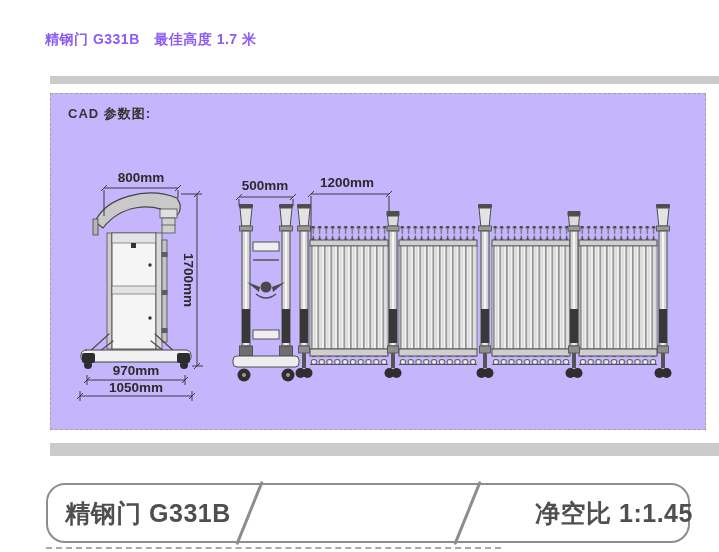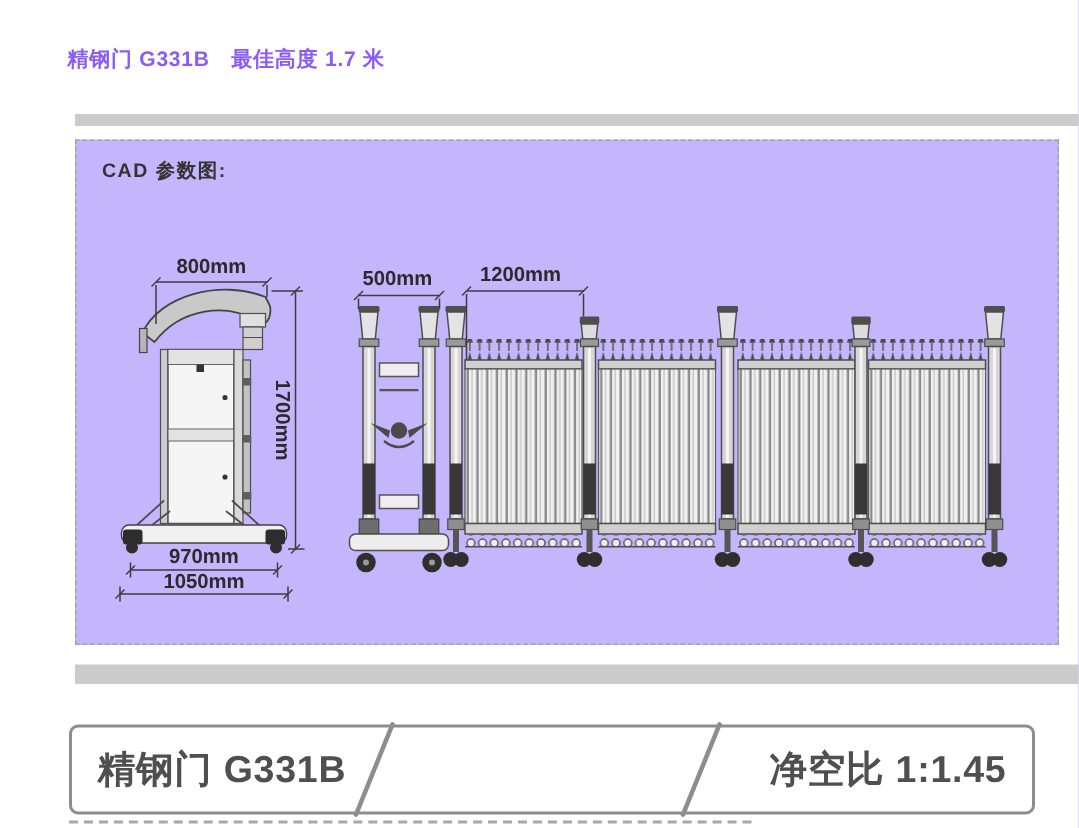--- a/index.html
+++ b/index.html
@@ -20,30 +20,30 @@
     position:absolute;left:50px;top:93px;width:654px;height:335px;
     border:1px dashed #a3a3a3;background:#c4b5fd;
   }
   .cad-label{
     position:absolute;left:17px;top:11px;
     font-size:13px;font-weight:bold;color:#333333;letter-spacing:1px;
   }
   .cad-svg{position:absolute;left:0;top:0;}
   .spec-bar{
     position:absolute;left:46px;top:483px;width:640px;height:56px;
-    border:2px solid #8d8d8d;border-radius:6px;background:#ffffff;
+    border:2px solid #8d8d8d;border-radius:19px;background:#ffffff;
   }
   .spec-seg{
     position:absolute;top:50%;transform:translate(-50%,-50%);
     font-size:25px;font-weight:bold;color:#4f4f4f;white-space:nowrap;
     letter-spacing:0.5px;
   }
   .seg1{left:100px;}
   .seg2{left:311px;}
-  .seg3{left:544px;}
+  .seg3{left:566px;}
   .spec-slash{
     position:absolute;top:-6px;width:3px;height:68px;background:#8d8d8d;
     transform:rotate(22deg);border-radius:2px;
   }
   .slash1{left:200px;}
   .slash2{left:418px;}
   .bottom-dash{
     position:absolute;left:46px;top:547px;width:455px;height:0;
     border-top:2px dashed #a8a8a8;
   }

